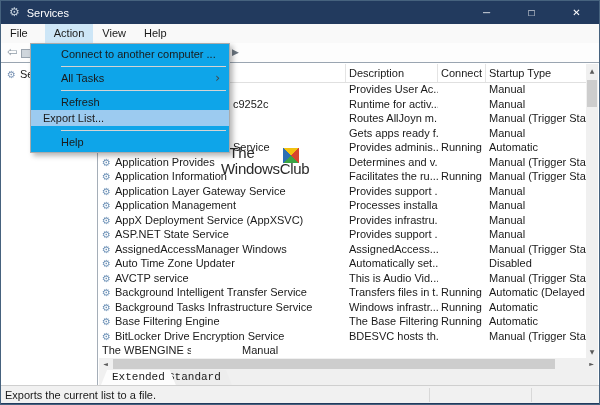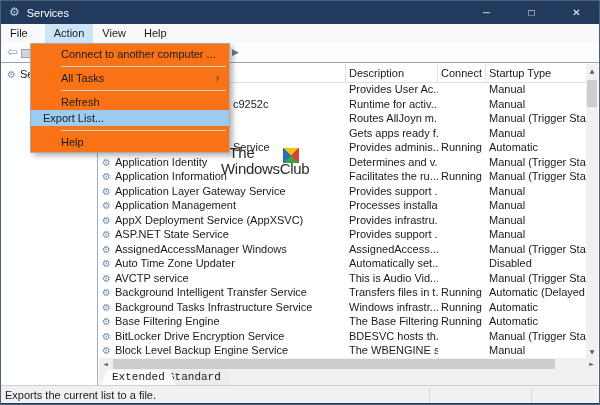--- a/index.html
+++ b/index.html
@@ -68,21 +68,21 @@
     clip-path:polygon(6px 0,calc(100% - 6px) 0,100% 100%,0 100%);filter:drop-shadow(0 0 1px #6a6a6a);}
   .tab.active{background:#fdfdfd;z-index:2;}
 
   
   .statusbar{position:absolute;left:0;top:384px;right:0;height:18px;background:#f1f1f1;border-top:1px solid #cfcfcf;box-sizing:content-box;}
   .sb-text{line-height:18px;padding-left:4px;}
   .sb-sep{position:absolute;top:2px;bottom:2px;width:1px;background:#d8d8d8;}
   .bottom-strip{position:absolute;left:0;top:402px;right:0;height:3px;background:#223a5e;}
 
   
-  .dropdown{position:absolute;left:29px;top:42px;width:200px;background:#f97316;border:1px solid #ababab;
+  .dropdown{position:absolute;left:29px;top:42px;width:200px;background:#0ea5e9;border:1px solid #ababab;
     box-shadow:3px 3px 5px rgba(0,0,0,0.28);z-index:30;padding:2px 0;box-sizing:border-box;}
   .menu-item{height:16px;line-height:16px;padding-left:30px;position:relative;}
   .menu-item.hl{background:#9ccbf0;padding-left:12px;}
   .menu-sep{height:8px;position:relative;}
   .menu-sep::after{content:"";position:absolute;left:30px;right:3px;top:4px;height:1px;background:#d4d4d4;}
   .sub-arrow{position:absolute;right:9px;top:0;font-size:12px;color:#444;}
 
   
   .watermark{position:absolute;left:220px;top:143px;width:110px;height:42px;z-index:5;color:#2b2b2b;pointer-events:none;}
   .wm-l1{position:absolute;left:8px;top:0;font-size:15px;}
@@ -158,21 +158,21 @@
           <div class="cell status"></div>
           <div class="cell startup">Manual</div>
         </div>
         <div class="row">
           <div class="cell name"><span class="gear">⚙</span><span class="nm">Application Host Helper Service</span></div>
           <div class="cell desc">Provides adminis...</div>
           <div class="cell status">Running</div>
           <div class="cell startup">Automatic</div>
         </div>
         <div class="row">
-          <div class="cell name"><span class="gear">⚙</span><span class="nm">Application Identity</span></div>
+          <div class="cell name"><span class="gear">⚙</span><span class="nm">Application Provides</span></div>
           <div class="cell desc">Determines and v...</div>
           <div class="cell status"></div>
           <div class="cell startup">Manual (Trigger Start)</div>
         </div>
         <div class="row">
           <div class="cell name"><span class="gear">⚙</span><span class="nm">Application Information</span></div>
           <div class="cell desc">Facilitates the ru...</div>
           <div class="cell status">Running</div>
           <div class="cell startup">Manual (Trigger Start)</div>
         </div>
@@ -236,21 +236,20 @@
           <div class="cell status">Running</div>
           <div class="cell startup">Automatic</div>
         </div>
         <div class="row">
           <div class="cell name"><span class="gear">⚙</span><span class="nm">BitLocker Drive Encryption Service</span></div>
           <div class="cell desc">BDESVC hosts th...</div>
           <div class="cell status"></div>
           <div class="cell startup">Manual (Trigger Start)</div>
         </div>
         <div class="row">
-          <div class="cell name"><span class="gear">⚙</span><span class="nm">Block Level Backup Engine Service</span></div>
           <div class="cell desc">The WBENGINE s...</div>
           <div class="cell status"></div>
           <div class="cell startup">Manual</div>
         </div>
       </div>
   </div>
 
   <div class="watermark">
     <div class="wm-l1">The</div>
     <div class="wm-l2">WindowsClub</div>

